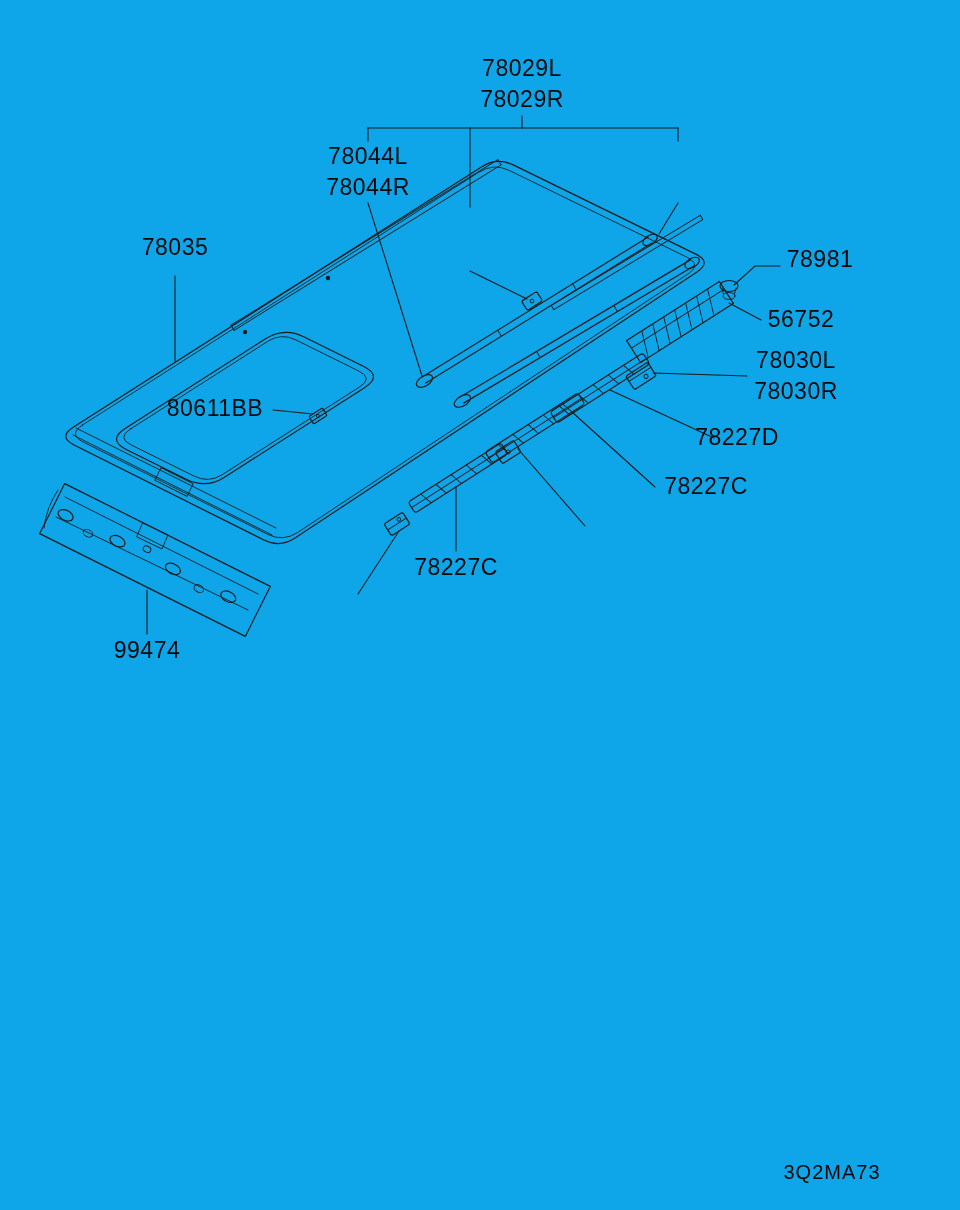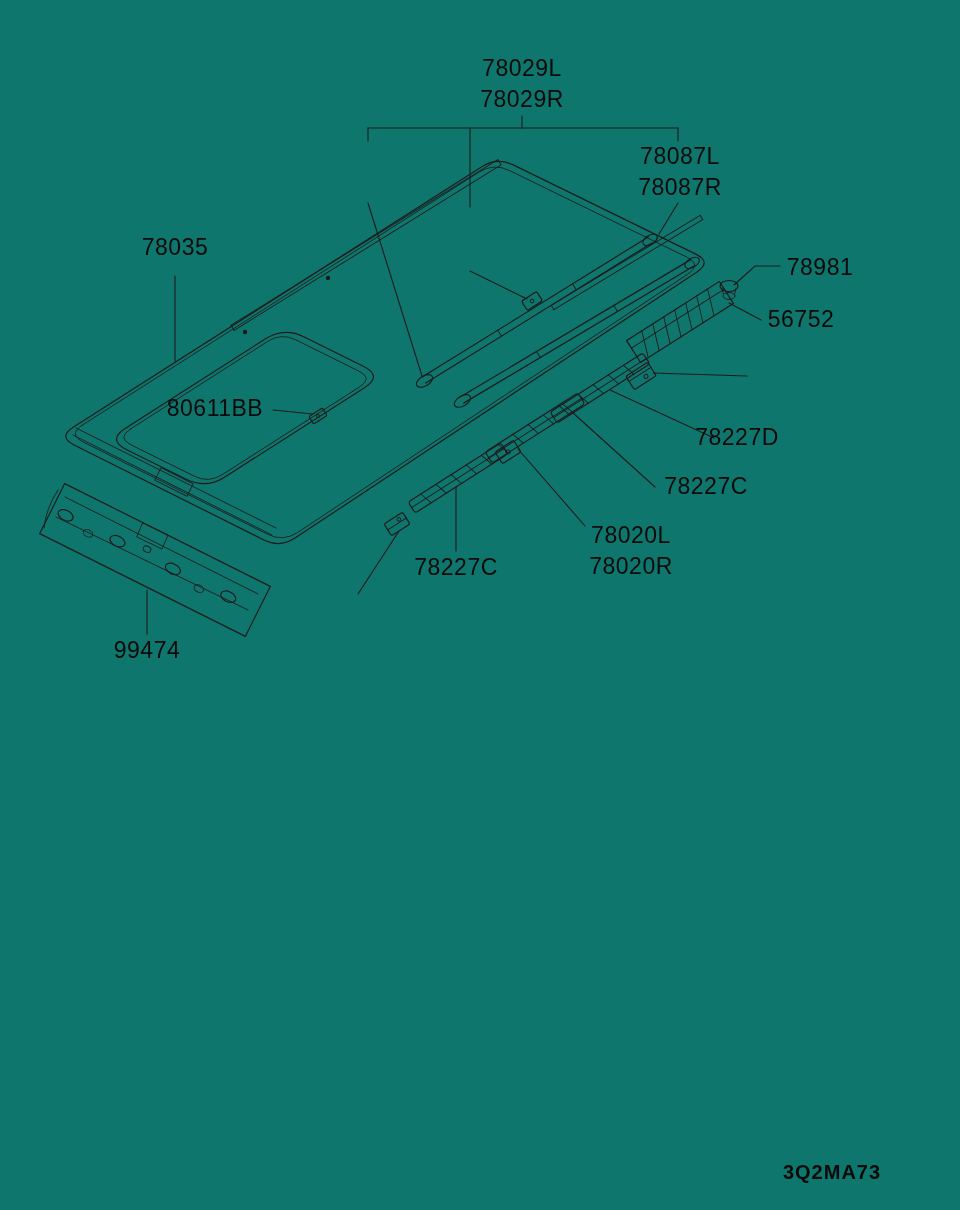--- a/index.html
+++ b/index.html
@@ -1,22 +1,22 @@
 <!DOCTYPE html>
 <html><head>
 <meta charset="utf-8">
 <style>
   html,body{margin:0;padding:0;background:#ffffff;}
-  .stage{position:relative;width:960px;height:1210px;background:#0f766e;overflow:hidden;
+  .stage{position:relative;width:960px;height:1210px;background:#0ea5e9;overflow:hidden;
          font-family:"Liberation Sans", sans-serif;}
   .stage svg{position:absolute;left:0;top:0;}
   .lbl{position:absolute;transform:translate(-50%,-50%);text-align:center;
        font-size:23px;line-height:1.35;color:#0a0a0a;letter-spacing:.5px;white-space:nowrap;}
   .lbl span{display:block;}
-  .code{font-size:20px;letter-spacing:1px;font-weight:bold;}
+  .code{font-size:20px;letter-spacing:1px;font-weight:normal;}
   .art{stroke:#1c1c1c;fill:none;stroke-width:1.2;stroke-linecap:round;stroke-linejoin:round;}
   .thin{stroke-width:0.9;}
   .leader{stroke:#1c1c1c;fill:none;stroke-width:1.1;stroke-linecap:round;}
   .dot{fill:#1c1c1c;stroke:none;}
 </style>
 </head>
 <body>
 
 <div class="stage">
 
@@ -180,43 +180,43 @@
       <line class="leader" x1="358" y1="594" x2="399" y2="531"></line>
       <line class="leader" x1="273" y1="410" x2="313" y2="414"></line>
       <line class="leader" x1="147" y1="634" x2="147" y2="590"></line>
     </g>
   </svg>
 
   <div class="lbl" style="left:522px;top:84px">
     <span>78029L</span>
     <span>78029R</span>
   </div>
-  <div class="lbl" style="left:680px;top:172px">
-    <span>78087L</span>
-    <span>78087R</span>
+  <div class="lbl" style="left:368px;top:172px">
+    <span>78044L</span>
+    <span>78044R</span>
   </div>
   <div class="lbl" style="left:175px;top:248px">
     <span>78035</span>
   </div>
-  <div class="lbl" style="left:820px;top:268px">
+  <div class="lbl" style="left:820px;top:260px">
     <span>78981</span>
   </div>
   <div class="lbl" style="left:801px;top:320px">
     <span>56752</span>
   </div>
+  <div class="lbl" style="left:796px;top:376px">
+    <span>78030L</span>
+    <span>78030R</span>
+  </div>
   <div class="lbl" style="left:737px;top:438px">
     <span>78227D</span>
   </div>
   <div class="lbl" style="left:706px;top:487px">
     <span>78227C</span>
   </div>
-  <div class="lbl" style="left:631px;top:551px">
-    <span>78020L</span>
-    <span>78020R</span>
-  </div>
   <div class="lbl" style="left:215px;top:409px">
     <span>80611BB</span>
   </div>
   <div class="lbl" style="left:456px;top:568px">
     <span>78227C</span>
   </div>
   <div class="lbl" style="left:147px;top:651px">
     <span>99474</span>
   </div>
 

